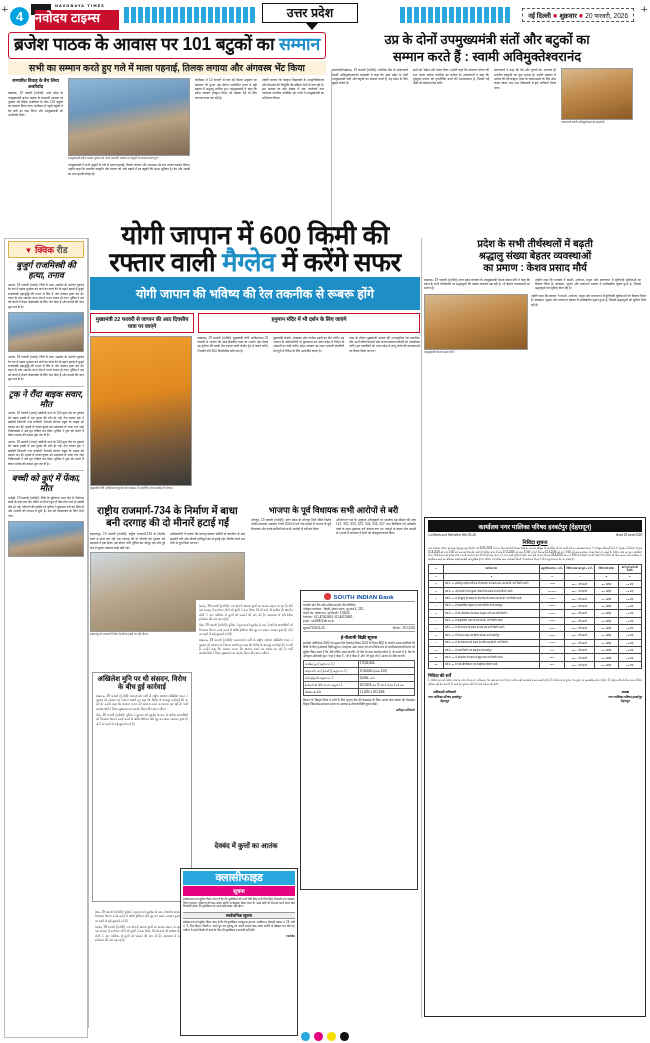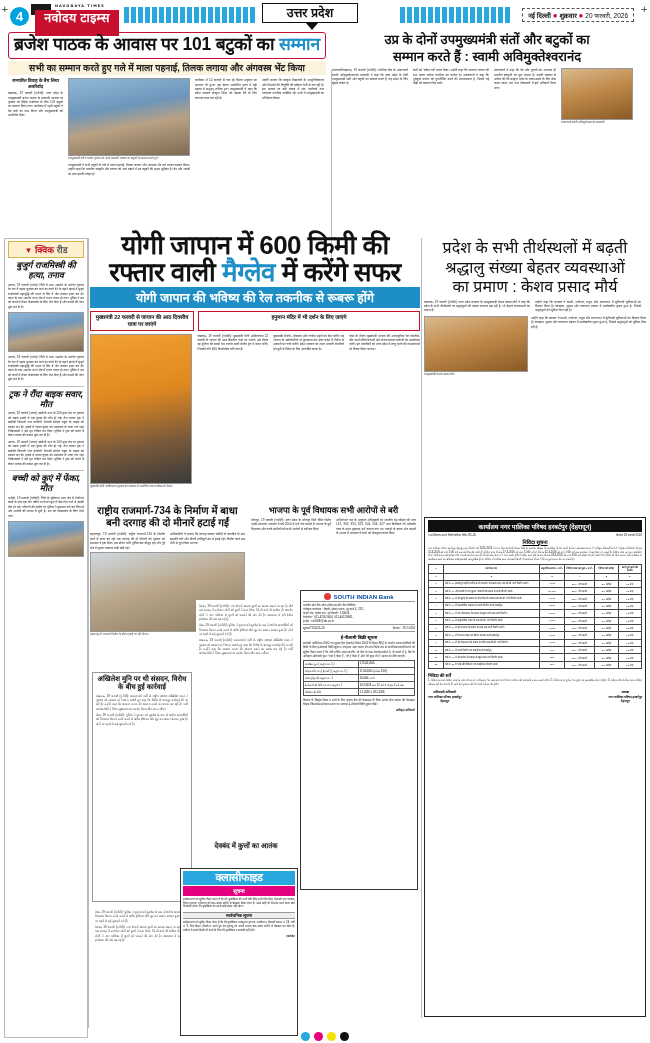--- a/index.html
+++ b/index.html
@@ -24,23 +24,23 @@
     font-size: 13px; font-weight: bold; line-height: 19px; text-align: center;
   }
   .logo-block { position: absolute; left: 31px; top: 4px; width: 88px; height: 24px; }
   .logo-corner { position: absolute; left: 0; top: 0; width: 20px; height: 11px; background: #1a1a1a; }
   .logo-eng {
     position: absolute; left: 24px; top: 0px;
     font-size: 3.5px; letter-spacing: 1.1px; color: #111; font-weight: bold;
     font-family: "DejaVu Sans", sans-serif;
   }
   .logo-hindi {
-    position: absolute; left: 4px; top: 6px; width: 84px; height: 26px;
+    position: absolute; left: 4px; top: 6px; width: 84px; height: 20px;
     background: #c8102e; color: #fff;
-    font-size: 12.5px; font-weight: bold; line-height: 16px; text-align: center;
+    font-size: 12.5px; font-weight: bold; line-height: 16px; text-align: left;
     letter-spacing: .3px;
   }
   .bar-stripes { position: absolute; top: 7px; height: 16px; display: flex; gap: 2px; }
   .bar-stripes i { display: block; width: 5px; height: 16px; background: #29a8e0; }
   .stripes-left { left: 124px; }
   .stripes-right { left: 400px; }
   .edition-tab {
     position: absolute; left: 262px; top: 3px; width: 96px; height: 20px;
     background: #fff; border: 1.6px solid #111;
     text-align: center; line-height: 19px; font-size: 12.5px; font-weight: bold; color: #111;
@@ -100,40 +100,40 @@
   .qr-tri { color: #c8102e; font-size: 8px; }
   .qr-title {
     font-size: 8.6px; font-weight: bold; color: #111; text-align: center;
     line-height: 1.15; margin: 3px 0 2px; font-style: italic;
   }
   .qr-body { font-size: 3.05px; line-height: 1.45; color: #2b2b2b; text-align: justify; }
   .qr-photo { height: 40px; margin: 3px 0; }
   .qr-rule { border-top: 1px solid #bbb; margin: 4px 0 2px; }
 
   
-  .lead { position: absolute; left: 90px; top: 232px; width: 330px; }
+  .lead { position: absolute; left: 90px; top: 222px; width: 330px; }
   .lead-hl {
     font-size: 26px; font-weight: bold; color: #111; line-height: 1.02;
     text-align: center; letter-spacing: -.5px; white-space: nowrap;
   }
   .lead-hl .mag { color: #1e8fc6; }
   .lead-strap {
     background: #1e8fc6; color: #fff; font-size: 12.4px; font-weight: bold;
-    text-align: center; padding: 2px 0; margin-top: 2px; white-space: nowrap;
+    text-align: center; padding: 8px 0; margin-top: 2px; white-space: nowrap;
   }
   .lead-kicker {
     border: 1px solid #c8102e; background: #fff; font-size: 5.4px; font-weight: bold;
     color: #111; text-align: center; padding: 2px 3px; line-height: 1.25;
   }
   .lead-photo { height: 150px; }
 
   
   .rightcol { position: absolute; left: 424px; top: 238px; width: 222px; }
   .rc-hl {
-    font-size: 16px; font-weight: normal; color: #111; line-height: 1.22; text-align: center;
+    font-size: 10px; font-weight: bold; color: #111; line-height: 1.22; text-align: center;
   }
 
   
   .deck2 { position: absolute; left: 90px; top: 505px; width: 330px; }
   .deck-hl {
     font-size: 10.2px; font-weight: bold; color: #111; line-height: 1.2; text-align: center;
   }
   .deck-sub {
     font-size: 8.4px; font-weight: bold; color: #111; line-height: 1.2; text-align: center;
   }

